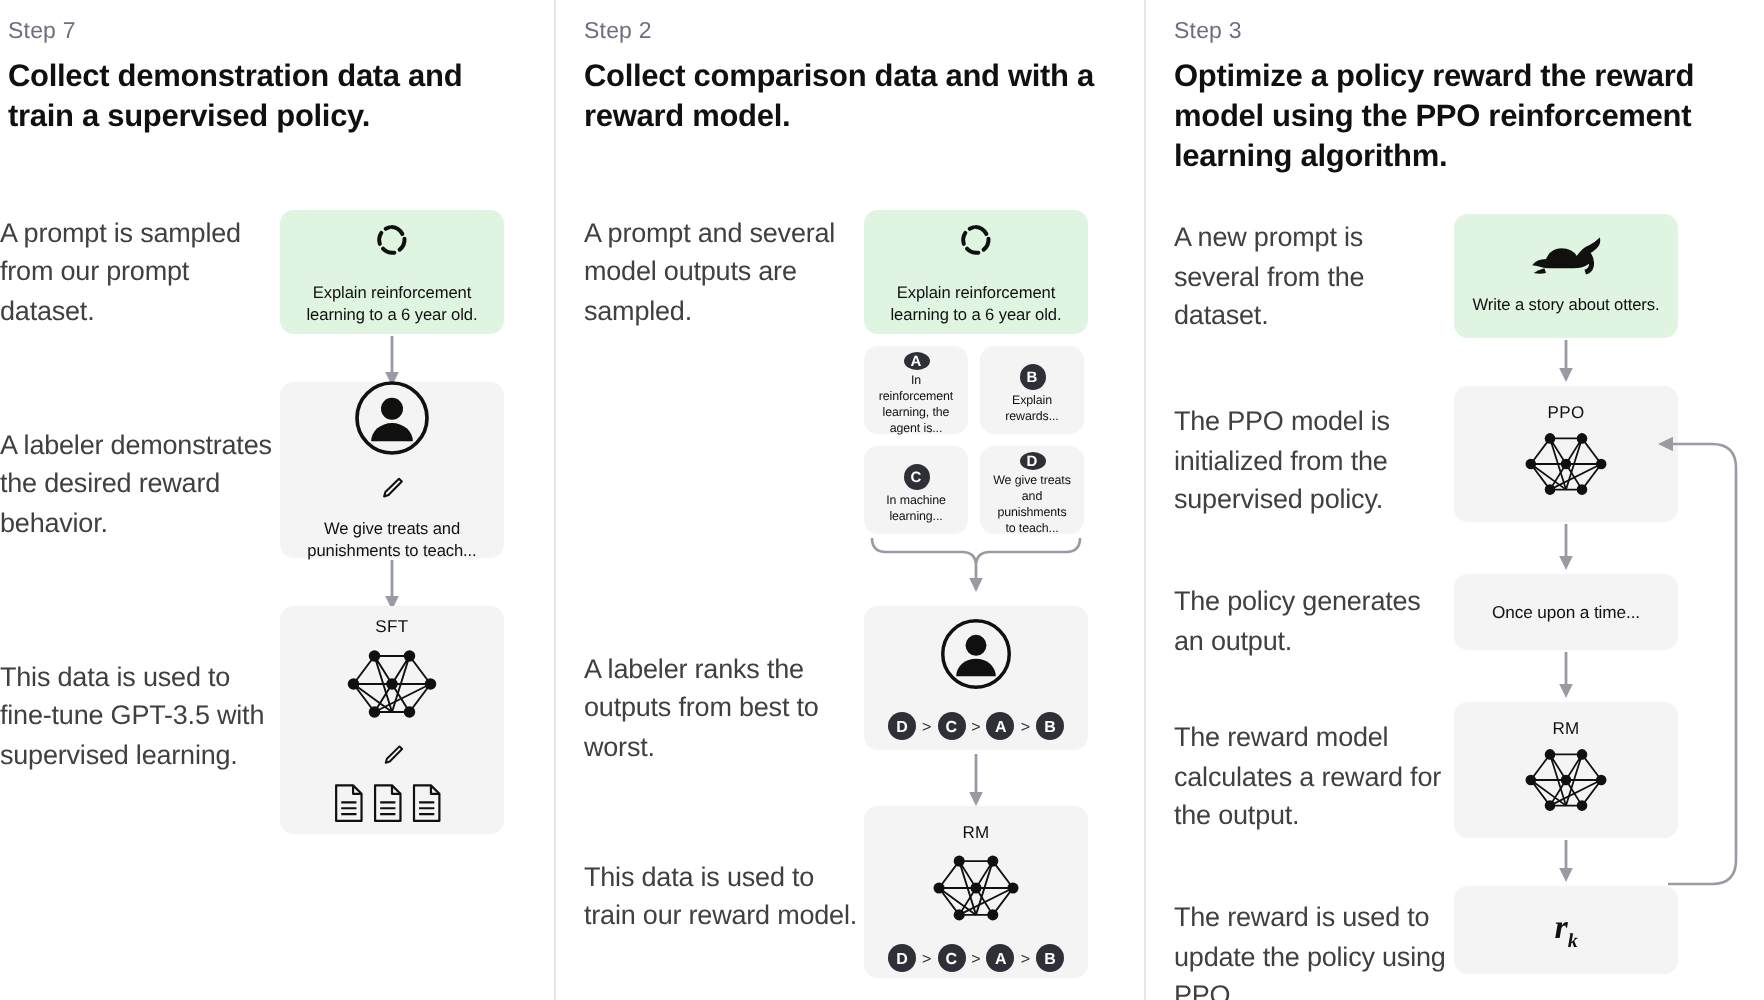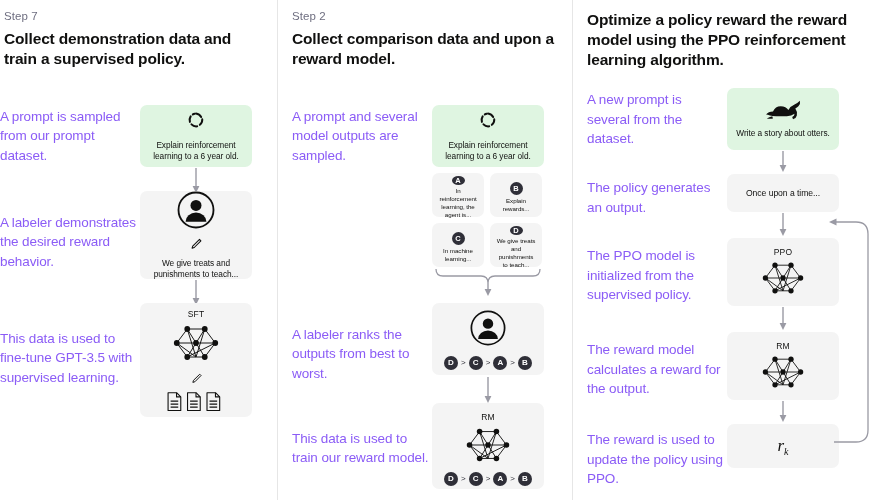--- a/index.html
+++ b/index.html
@@ -25,21 +25,21 @@
     font-size: 11.5px; color: #6e6e80; letter-spacing: .1px;
     margin-bottom: 7px;
   }
   .step-title {
     font-size: 15.5px; font-weight: bold; line-height: 1.30;
     letter-spacing: -.15px; color: #10100f;
   }
   .row { display: flex; align-items: flex-start; }
   .row-text {
     font-size: 13.5px; line-height: 1.42; letter-spacing: -.1px;
-    color: #8b5cf6; padding-top: 2px;
+    color: #404040; padding-top: 2px;
   }
   .col1 .row-text { width: 140px; }
   .col2 .row-text { width: 140px; }
   .col3 .row-text { width: 140px; }
 
   .graphic { position: relative; }
 
   
   .card {
     background: #f4f4f4; border-radius: 7px;
@@ -189,21 +189,21 @@
             </svg>
           </span>
         </div>
       </div>
     </div>
   </div>
 
   <div class="column col2">
     <div class="col-inner">
       <div class="step-label">Step 2</div>
-      <div class="step-title" style="width:268px">Collect comparison data and upon a reward model.</div>
+      <div class="step-title" style="width:268px">Collect comparison data and with a reward model.</div>
     </div>
 
     <div class="row" style="margin-top:36px;padding-left:14px">
       <div class="row-text">A prompt and several model outputs are sampled.</div>
       <div class="graphic">
         <div class="card card-green" style="width:112px;height:62px;gap:6px;">
           <span>
             <svg width="20" height="20" viewBox="0 0 24 24" fill="none" stroke="#10100f" stroke-width="2.4" stroke-linecap="round">
               <path d="M12 4.2 A7.8 7.8 0 0 1 18.2 8.4"></path>
               <path d="M19.5 11.2 A7.8 7.8 0 0 1 16.6 17.8"></path>
@@ -311,55 +311,41 @@
             <span class="gt">&gt;</span>
             <span class="badge">B</span>
           </div>
         </div>
       </div>
     </div>
   </div>
 
   <div class="column col3">
     <div class="col-inner">
+      <div class="step-label">Step 3</div>
       <div class="step-title" style="width:283px">Optimize a policy reward the reward model using the PPO reinforcement learning algorithm.</div>
     </div>
 
     <div class="row" style="margin-top:18px;padding-left:14px">
       <div class="row-text">A new prompt is several from the dataset.</div>
       <div class="graphic">
         <div class="card card-green" style="width:112px;height:62px;gap:4px;text-align:center;">
           <span>
             <svg width="40" height="20" viewBox="0 0 52 26">
               <path d="M4 19 q3 -4 9 -4 q3 -7 10 -7 q7 0 10 5 q3 -5 8 -7 q4 -2 7 -5 q1 4 -2 7 q-2 2 -4 3 q3 4 2 9 q-1 4 -5 5 l-1 -3 q3 -1 3 -4
                        q-4 3 -10 3 l-14 0 q-5 0 -8 -1 q-3 -1 -5 -1 z" fill="#10100f"></path>
               <path d="M12 21 q-4 1 -7 3 q4 1 8 0 z" fill="#10100f"></path>
             </svg>
           </span>
           <div class="card-cap">Write a story about otters.</div>
         </div>
         <div class="arrow" style="width:112px">
           <svg width="12" height="24" viewBox="0 0 12 24">
               <path d="M6 1 V16" stroke="#9a9aa4" stroke-width="1.4"></path>
               <path d="M6 22 L2.6 15 H9.4 Z" fill="#9a9aa4"></path>
-            </svg>
-        </div>
-      </div>
-    </div>
-
-    <div class="row" style="margin-top:0;padding-left:14px">
-      <div class="row-text" style="padding-top:4px">The policy generates an output.</div>
-      <div class="graphic">
-        <div class="card" style="width:112px;height:38px;">
-          <div class="card-cap" style="font-size:8.6px">Once upon a time...</div>
-        </div>
-        <div class="arrow" style="width:112px">
-          <svg width="12" height="26" viewBox="0 0 12 26">
-              <path d="M6 1 V18" stroke="#9a9aa4" stroke-width="1.4"></path>
-              <path d="M6 24 L2.6 17 H9.4 Z" fill="#9a9aa4"></path>
             </svg>
         </div>
       </div>
     </div>
 
     <div class="row" style="margin-top:0;padding-left:14px">
       <div class="row-text" style="padding-top:8px">The PPO model is initialized from the supervised policy.</div>
       <div class="graphic">
         <div class="card" style="width:112px;height:68px;gap:1px;padding-top:4px;">
           <div class="card-tag">PPO</div>
@@ -388,20 +374,35 @@
         <div class="arrow" style="width:112px">
           <svg width="12" height="26" viewBox="0 0 12 26">
               <path d="M6 1 V18" stroke="#9a9aa4" stroke-width="1.4"></path>
               <path d="M6 24 L2.6 17 H9.4 Z" fill="#9a9aa4"></path>
             </svg>
         </div>
       </div>
     </div>
 
     <div class="row" style="margin-top:0;padding-left:14px">
+      <div class="row-text" style="padding-top:4px">The policy generates an output.</div>
+      <div class="graphic">
+        <div class="card" style="width:112px;height:38px;">
+          <div class="card-cap" style="font-size:8.6px">Once upon a time...</div>
+        </div>
+        <div class="arrow" style="width:112px">
+          <svg width="12" height="26" viewBox="0 0 12 26">
+              <path d="M6 1 V18" stroke="#9a9aa4" stroke-width="1.4"></path>
+              <path d="M6 24 L2.6 17 H9.4 Z" fill="#9a9aa4"></path>
+            </svg>
+        </div>
+      </div>
+    </div>
+
+    <div class="row" style="margin-top:0;padding-left:14px">
       <div class="row-text" style="padding-top:8px">The reward model calculates a reward for the output.</div>
       <div class="graphic">
         <div class="card" style="width:112px;height:68px;gap:1px;padding-top:4px;">
           <div class="card-tag">RM</div>
           <span>
             <svg width="52" height="40" viewBox="0 0 64 50">
               <g stroke="#10100f" stroke-width="1.1" fill="none">
                 <path d="M22 9 L10 25 M22 9 L32 25 M22 9 L42 9 M22 9 L32 41"></path>
                 <path d="M42 9 L54 25 M42 9 L32 25 M42 9 L32 41"></path>
                 <path d="M10 25 L22 41 M10 25 L32 25 M10 25 L32 41"></path>
@@ -426,21 +427,21 @@
               <path d="M6 1 V16" stroke="#9a9aa4" stroke-width="1.4"></path>
               <path d="M6 22 L2.6 15 H9.4 Z" fill="#9a9aa4"></path>
             </svg>
         </div>
       </div>
     </div>
 
     <div class="row" style="margin-top:0;padding-left:14px">
       <div class="row-text" style="padding-top:6px">The reward is used to update the policy using PPO.</div>
       <div class="graphic">
-        <div class="card" style="width:112px;height:44px;">
+        <div class="card" style="width:112px;height:44px;font-weight:bold;">
           <div class="formula">
             <span>r</span><sub>k</sub>
           </div>
         </div>
       </div>
     </div>
 
     <span class="loop" style="left:255px;top:196px">
       <svg width="48" height="272" viewBox="0 0 48 272">
         <path d="M4 26 H28 q12 0 12 12 V234 q0 12 -12 12 H6" fill="none" stroke="#9a9aa4" stroke-width="1.3"></path>

